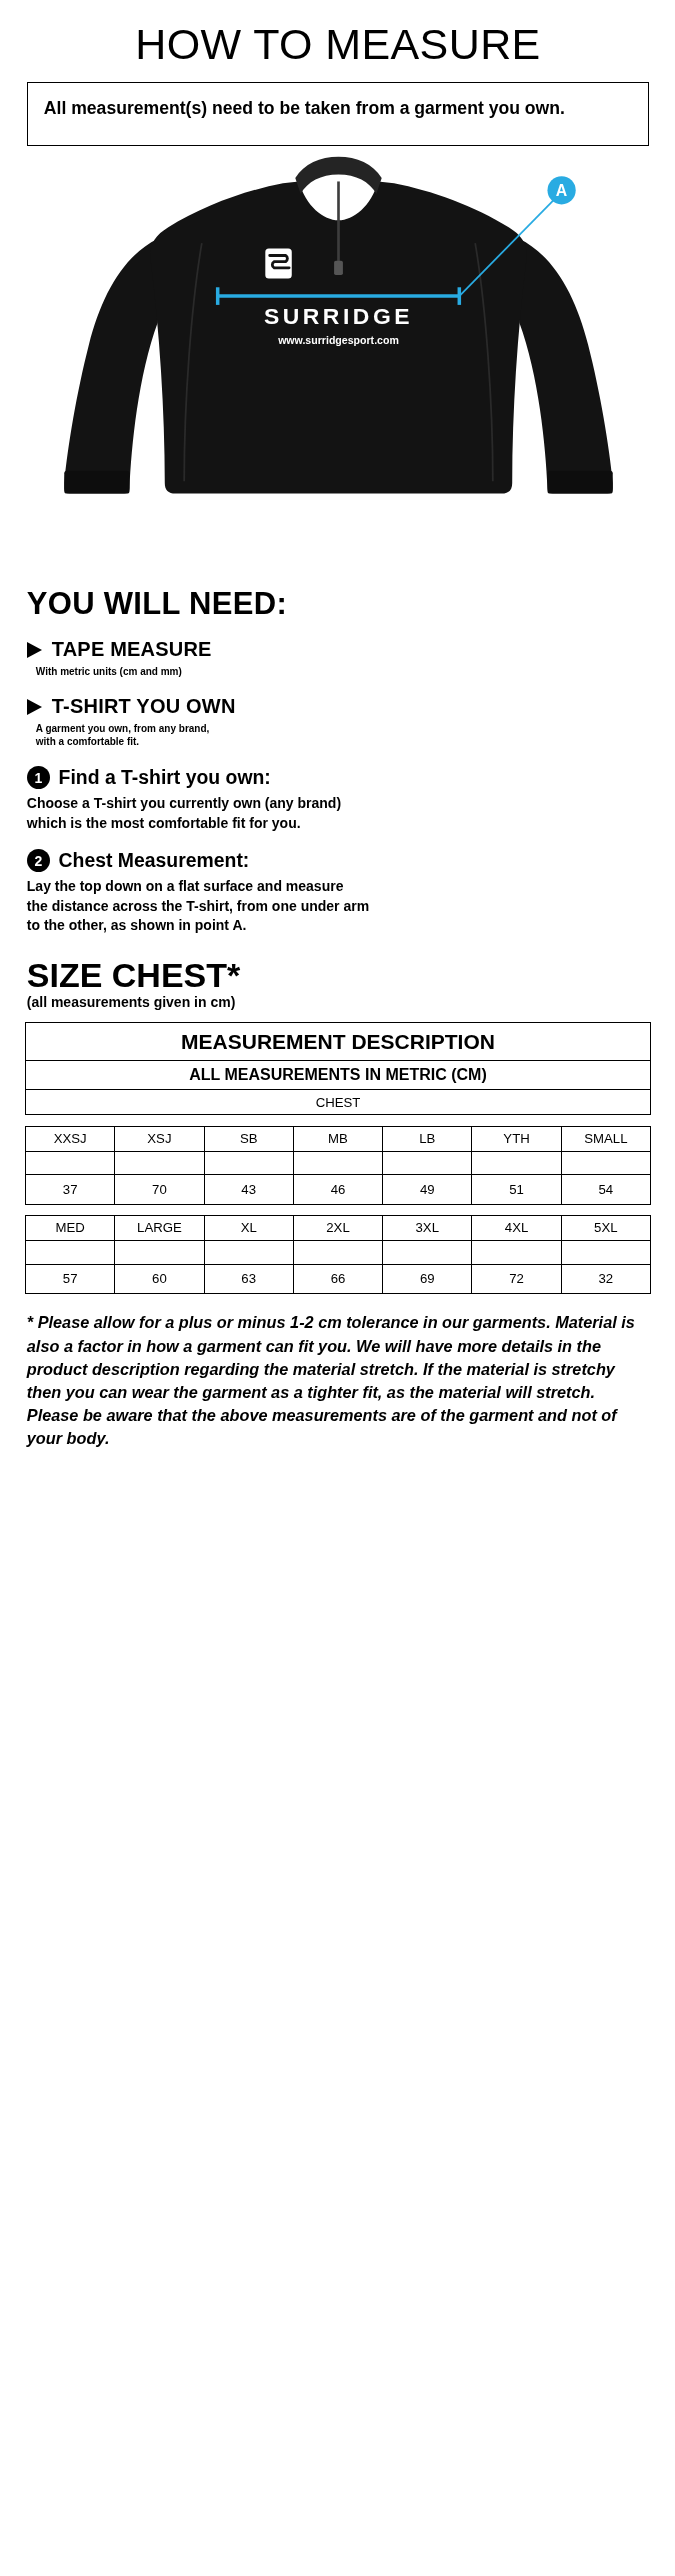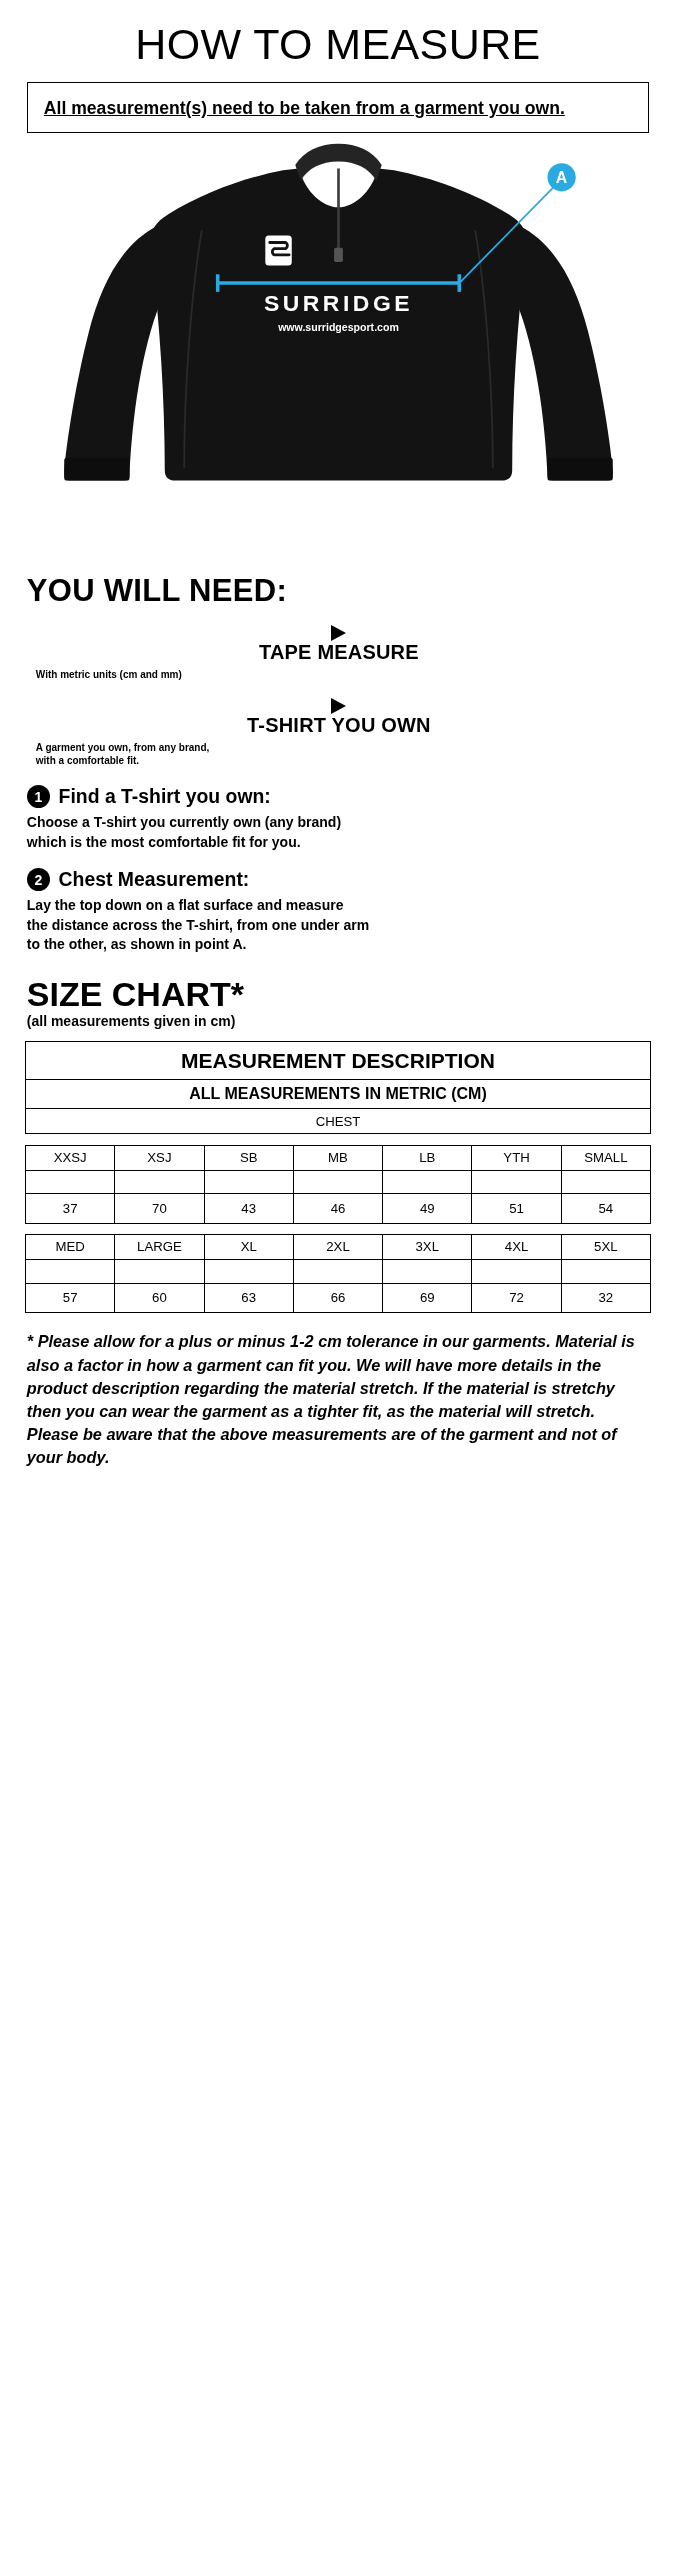--- a/index.html
+++ b/index.html
@@ -26,23 +26,22 @@
     font-weight: normal;
     letter-spacing: 0.4px;
     text-align: center;
     margin: 23px 0 16px 0;
     line-height: 1;
   }
 
   
   .notice-box {
     border: 1.8px solid #000;
-    padding: 14px 16px 12px 16px;
+    padding: 14px 16px 25px 16px;
     margin: 0 1.8px 8.8px 1.8px;
-    text-decoration: underline;
   }
   .notice-text {
     font-size: 17.6px;
     font-weight: bold;
     line-height: 1.32;
   }
 
   
   .garment-wrap {
     position: relative;
@@ -61,23 +60,22 @@
     letter-spacing: 0.3px;
     margin: 8.8px 0 19.4px 1.8px;
     line-height: 1;
   }
 
   
   .need-item { margin: 0 0 17.6px 1.8px; }
   .need-head {
     display: flex;
     align-items: center;
-    gap: 0;
+    gap: 10px;
     margin-bottom: 3.5px;
-    flex-direction: column;
   }
   .tri {
     width: 0; height: 0;
     border-left: 15px solid #000;
     border-top: 8.8px solid transparent;
     border-bottom: 8.8px solid transparent;
     display: inline-block;
   }
   .need-title {
     font-size: 20px;
@@ -270,21 +268,21 @@
   <div class="step">
     <div class="step-head">
       <span class="num-badge">2</span>
       <span class="step-title">Chest Measurement:</span>
     </div>
     <div class="step-body" style="white-space:pre-line">Lay the top down on a flat surface and measure
 the distance across the T-shirt, from one under arm
 to the other, as shown in point A.</div>
   </div>
 
-  <div class="chart-title">SIZE CHART*</div>
+  <div class="chart-title">SIZE CHEST*</div>
   <div class="chart-sub">(all measurements given in cm)</div>
 
   <table class="grid desc-table">
     <tbody>
       <tr>
         <td class="head">MEASUREMENT DESCRIPTION</td>
       </tr>
       <tr>
         <td class="metric">ALL MEASUREMENTS IN METRIC (CM)</td>
       </tr>

